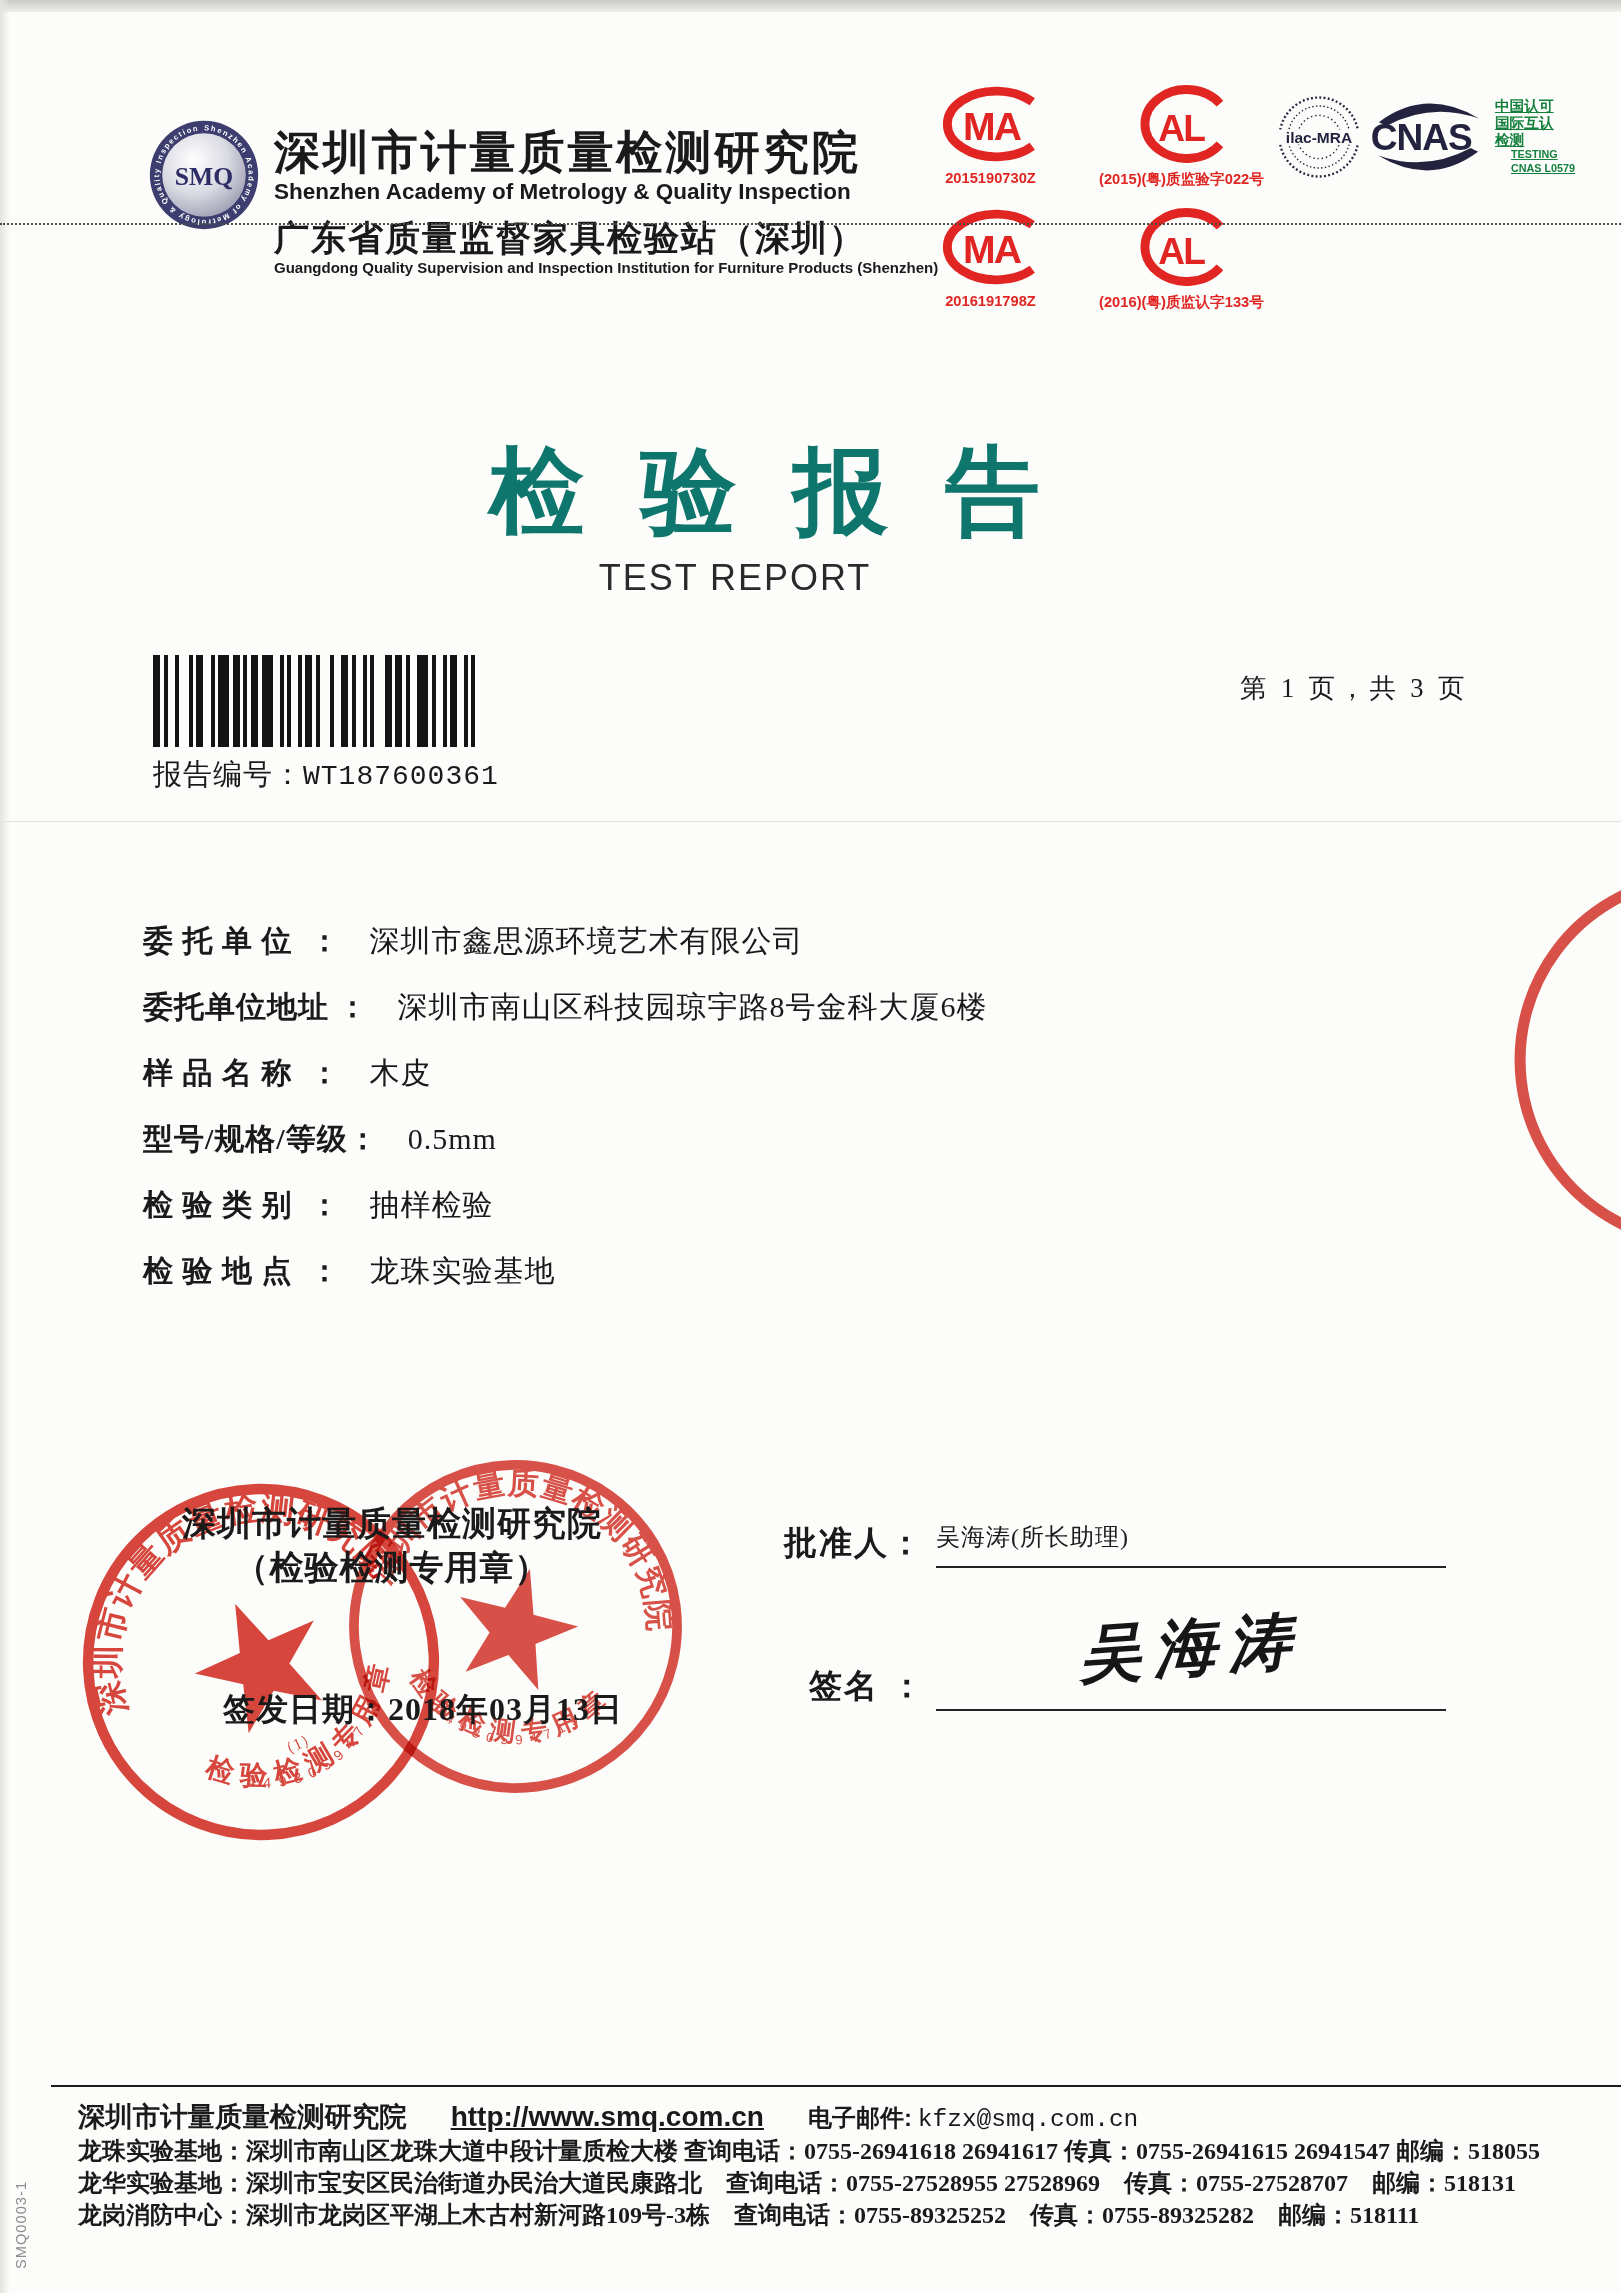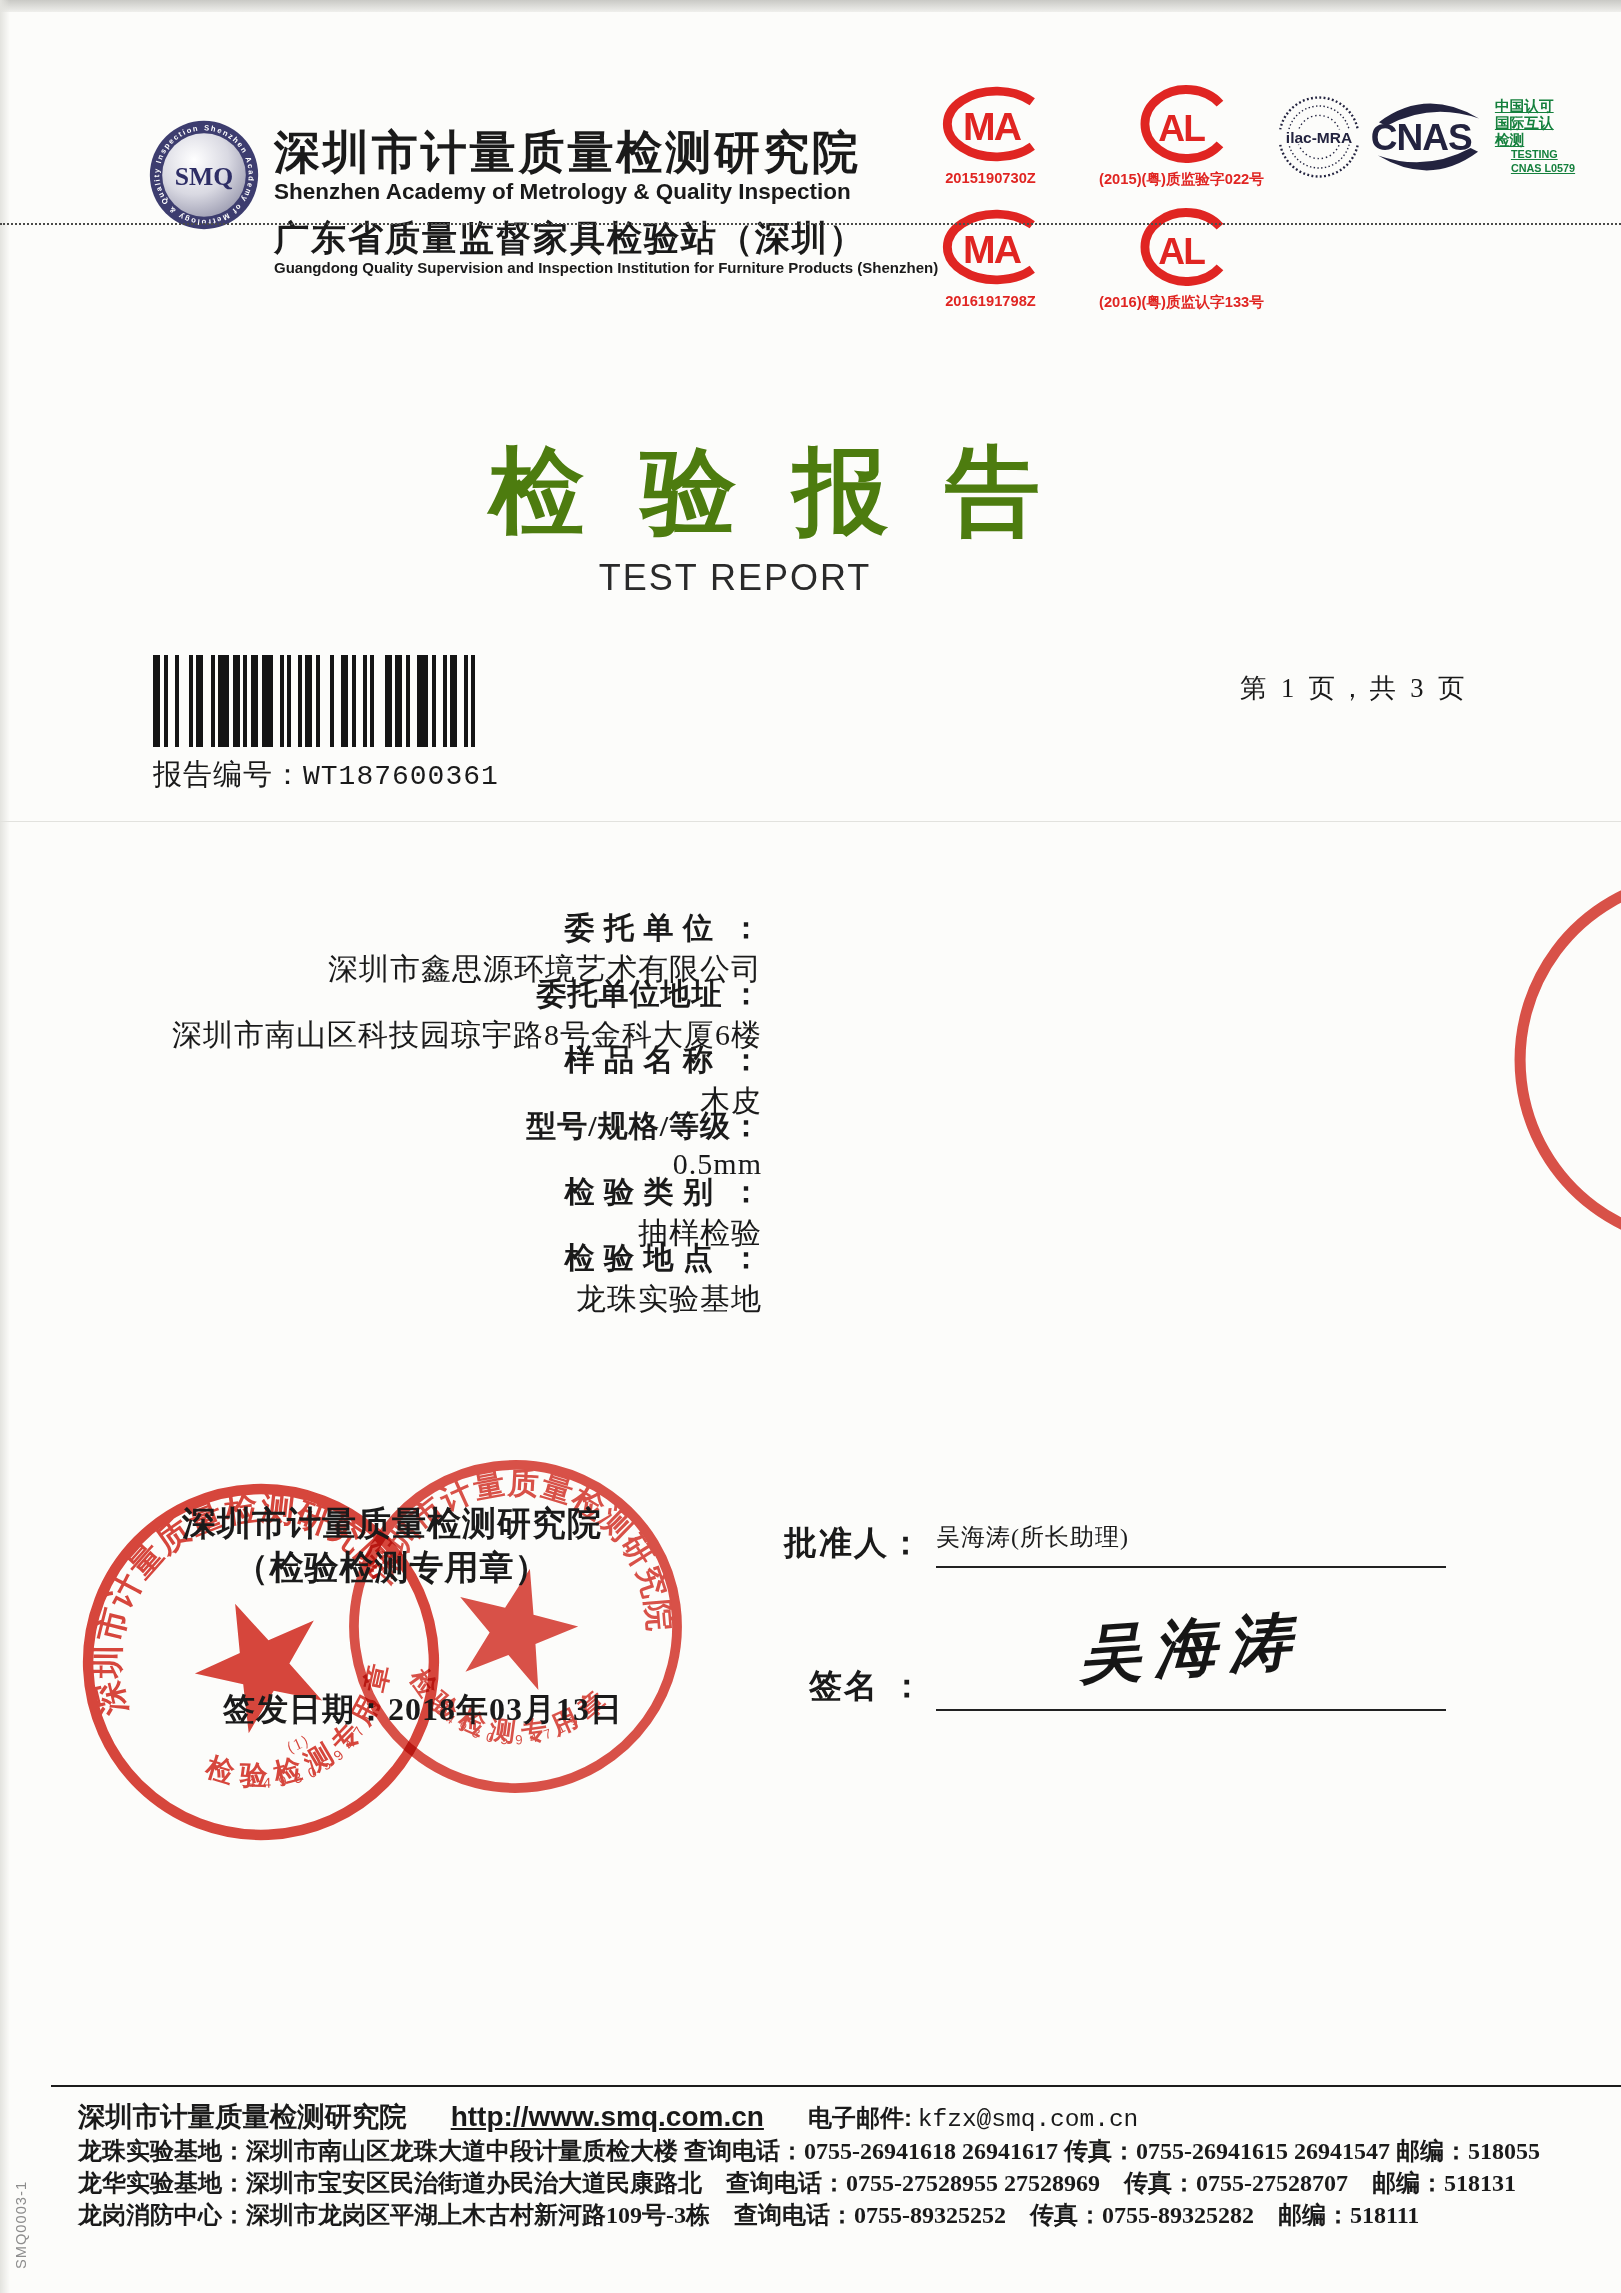--- a/index.html
+++ b/index.html
@@ -27,33 +27,33 @@
   .cnas-side{font-family:"Liberation Sans",sans-serif;color:#15803d;font-weight:bold;
              line-height:16.7px;font-size:14.7px;margin-left:3.9px;white-space:nowrap;text-decoration:underline;}
   .cnas-side .sm{font-size:10.8px;line-height:13.7px;margin-left:16px;}
 
   .dash-line{position:absolute;left:0;right:0;top:223px;border-top:2.9px dotted #4a4a48;}
   .scan-line{position:absolute;left:0;right:0;top:821px;border-top:1px solid #e2e2de;}
 
   
   .title-cn{position:absolute;left:0;top:429px;width:1529px;text-align:center;
             font-family:"Liberation Sans",sans-serif;font-weight:bold;font-size:95px;
-            letter-spacing:57px;text-indent:57px;color:#4d7c0f;}
+            letter-spacing:57px;text-indent:57px;color:#0f766e;}
   .title-en{position:absolute;left:0;top:557px;width:1470px;text-align:center;
             font-family:"Liberation Sans",sans-serif;font-size:36px;letter-spacing:2px;color:#2a2a2a;}
 
   
   .barcode{position:absolute;left:153px;top:655px;width:329px;height:92px;}
   .report-no{position:absolute;left:153px;top:755px;font-size:29px;letter-spacing:1px;}
   .report-no .num{font-family:"Liberation Mono",monospace;font-size:28px;letter-spacing:1px;}
   .page-num{position:absolute;left:1240px;top:670px;font-size:26.5px;letter-spacing:3.9px;white-space:nowrap;}
 
   
   .fields{position:absolute;left:143px;top:908px;}
-  .frow{height:66px;display:flex;align-items:flex-end;font-size:30px;flex-direction:column;}
+  .frow{height:66px;display:flex;align-items:center;font-size:30px;}
   .frow .flabel{font-weight:600;letter-spacing:1px;white-space:pre;}
   .frow .fvalue{margin-left:29px;letter-spacing:1px;}
 
   
   .stamp{position:absolute;mix-blend-mode:multiply;}
   .stamp-caption{position:absolute;left:157px;top:1502px;width:470px;text-align:center;
                  font-size:34px;font-weight:bold;line-height:44px;letter-spacing:1px;z-index:5;}
   .issue-date{position:absolute;left:223px;top:1688px;font-size:32px;font-weight:bold;
               letter-spacing:1px;z-index:5;white-space:nowrap;}
   .app-label{position:absolute;font-family:"Liberation Sans",sans-serif;font-weight:bold;

